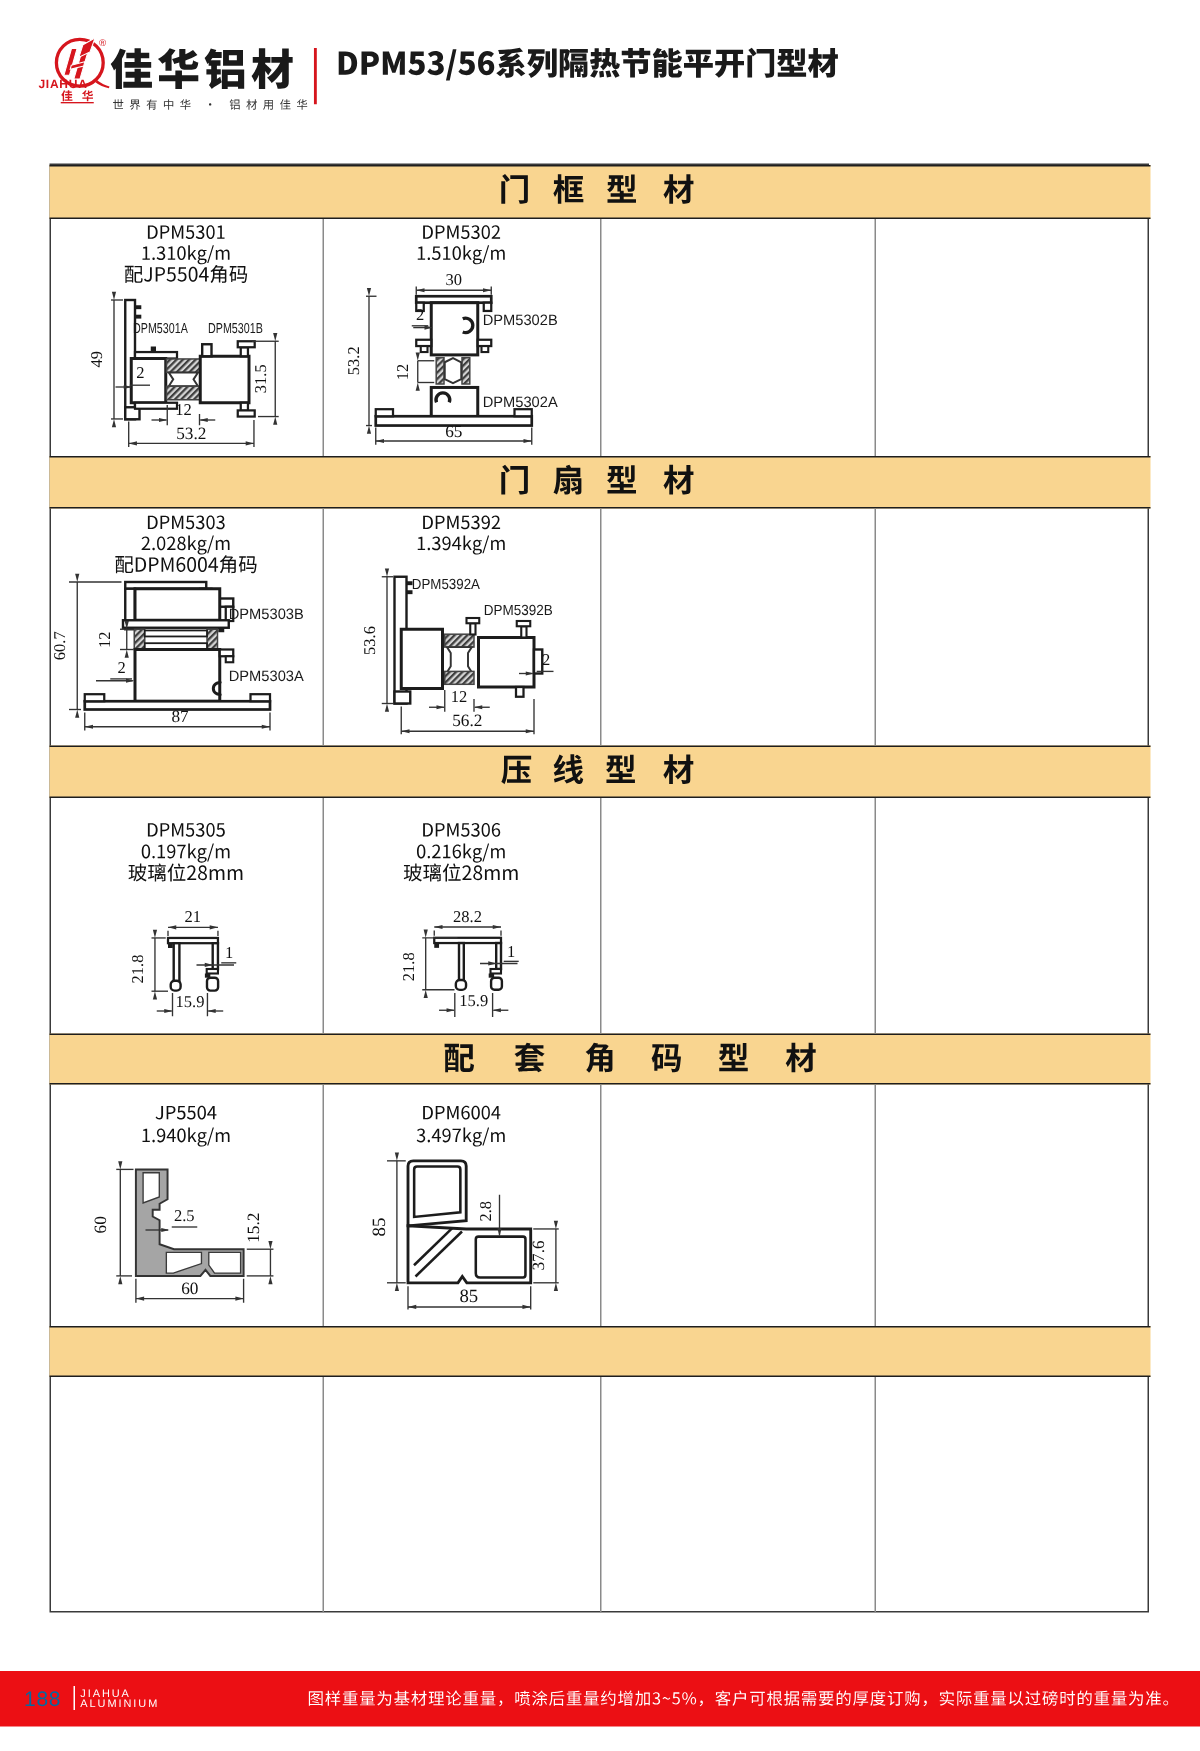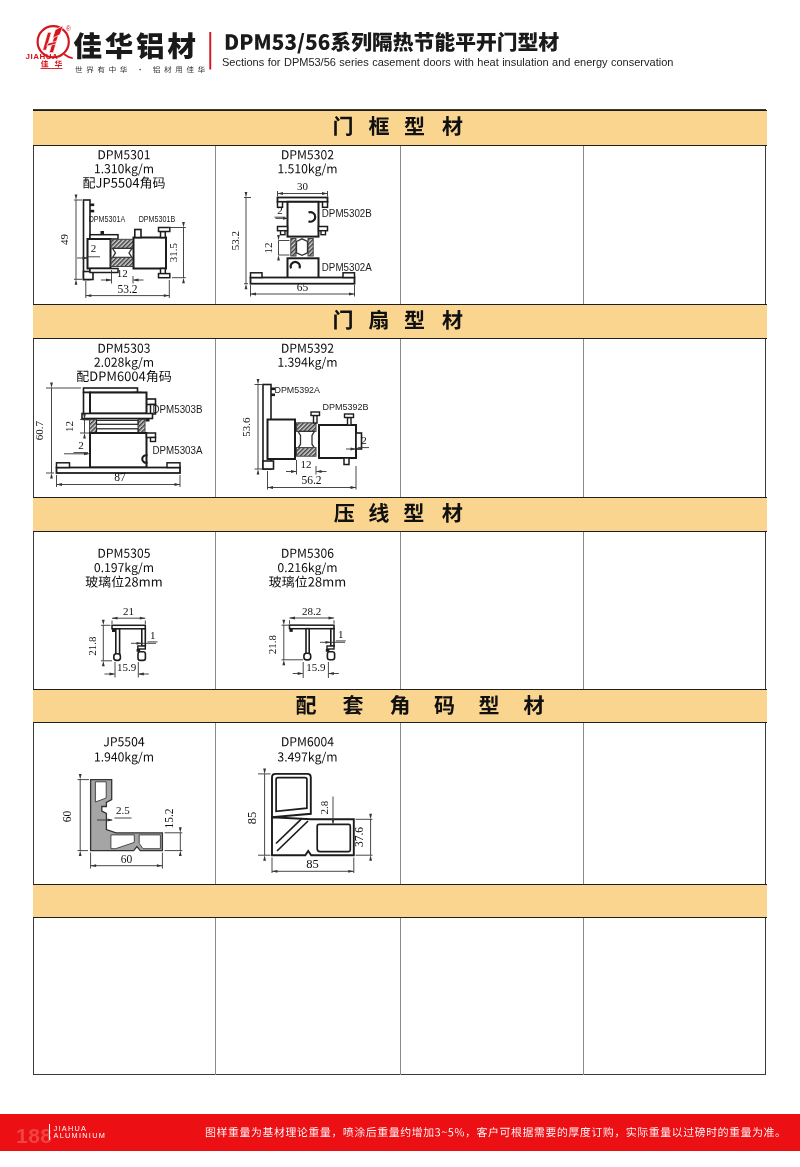--- a/index.html
+++ b/index.html
@@ -1,28 +1,27 @@
 <!DOCTYPE html>
 <html><head><meta charset="utf-8"><title>DPM53/56</title>
 <style>
 html,body{margin:0;padding:0;background:#fff}
 .page{position:relative;width:800px;height:1167px;background:#fff;overflow:hidden;font-family:"Liberation Sans",sans-serif}
 .tbl{position:absolute;left:33px;top:109px;width:733px;height:966px;border:1.5px solid #3a3a3a;box-sizing:border-box}
 .band{position:absolute;left:-1.5px;right:-1.5px;background:#f9d590;border-top:1.6px solid #1e1e1e;border-bottom:1.6px solid #1e1e1e;box-sizing:border-box}
 .vd{position:absolute;width:1px;background:#8a8a8a}
 .esub{position:absolute;left:222px;top:56.2px;font-size:11px;color:#222;white-space:nowrap;word-spacing:0.4px}
 .fbar{position:absolute;left:0;top:1114px;width:800px;height:36.5px;background:#ec0f14}
-.f188{position:absolute;left:16px;top:1123.5px;font-size:21px;font-weight:bold;color:#ef4444;letter-spacing:0.5px}
+.f188{position:absolute;left:16px;top:1123.5px;font-size:14px;font-weight:normal;color:#0369a1;letter-spacing:0.5px}
 .fsep{position:absolute;left:48.8px;top:1123.5px;width:1.2px;height:16.5px;background:#fff}
 .fjia{position:absolute;left:53.5px;top:1125px;font-size:7.3px;color:#fff;letter-spacing:1.3px;line-height:7.2px}
 </style></head>
 <body>
 <div class="page">
 
-<div class="esub">Sections for DPM53/56 series casement doors with heat insulation and energy conservation</div>
 
 <div class="tbl">
 
 <div class="band" style="top:0px;height:35.5px"></div>
 
 <div class="band" style="top:194px;height:35px"></div>
 
 <div class="band" style="top:387px;height:35px"></div>
 
 <div class="band" style="top:579px;height:34px"></div>

